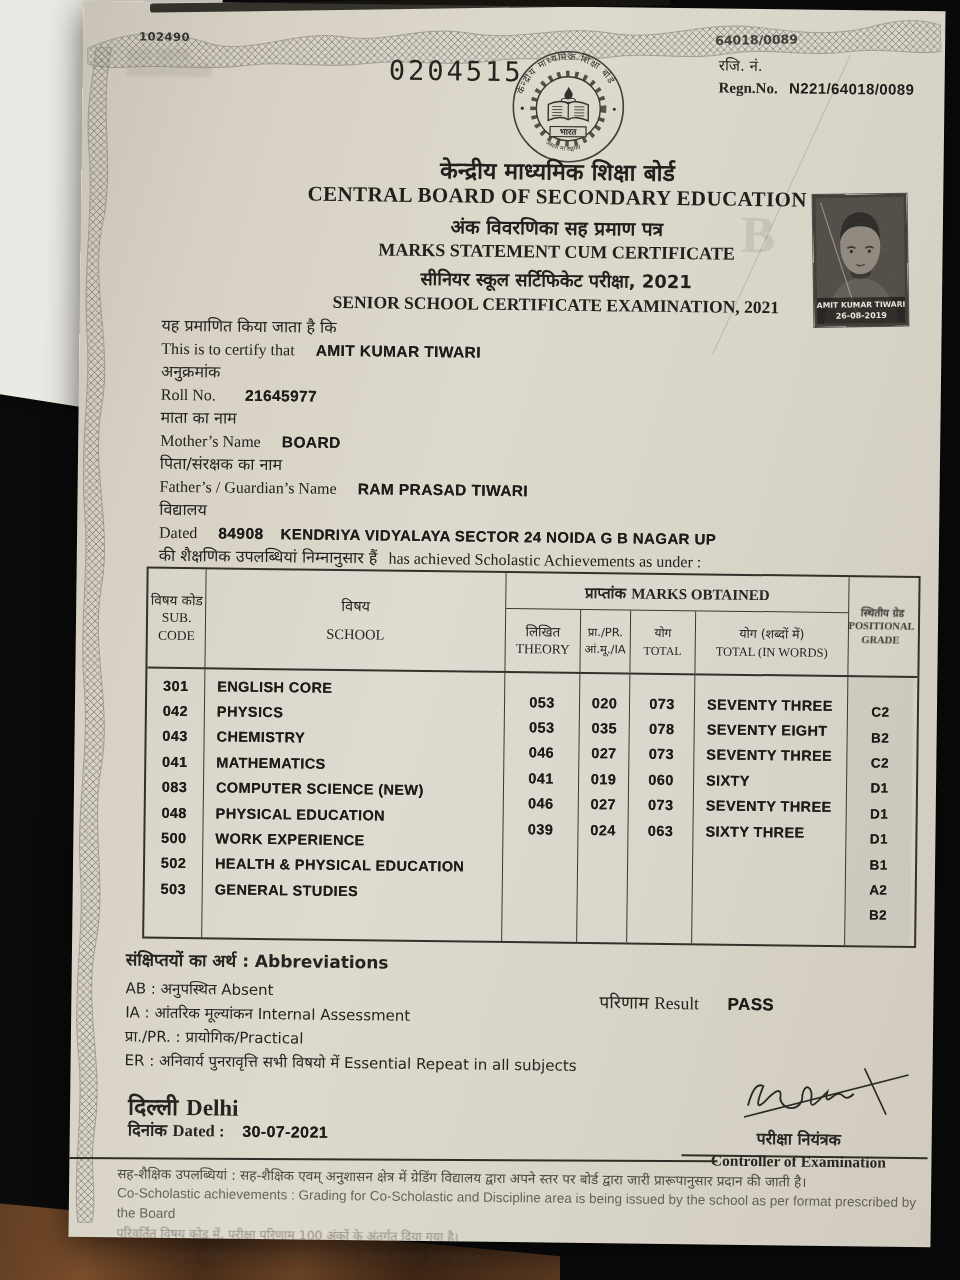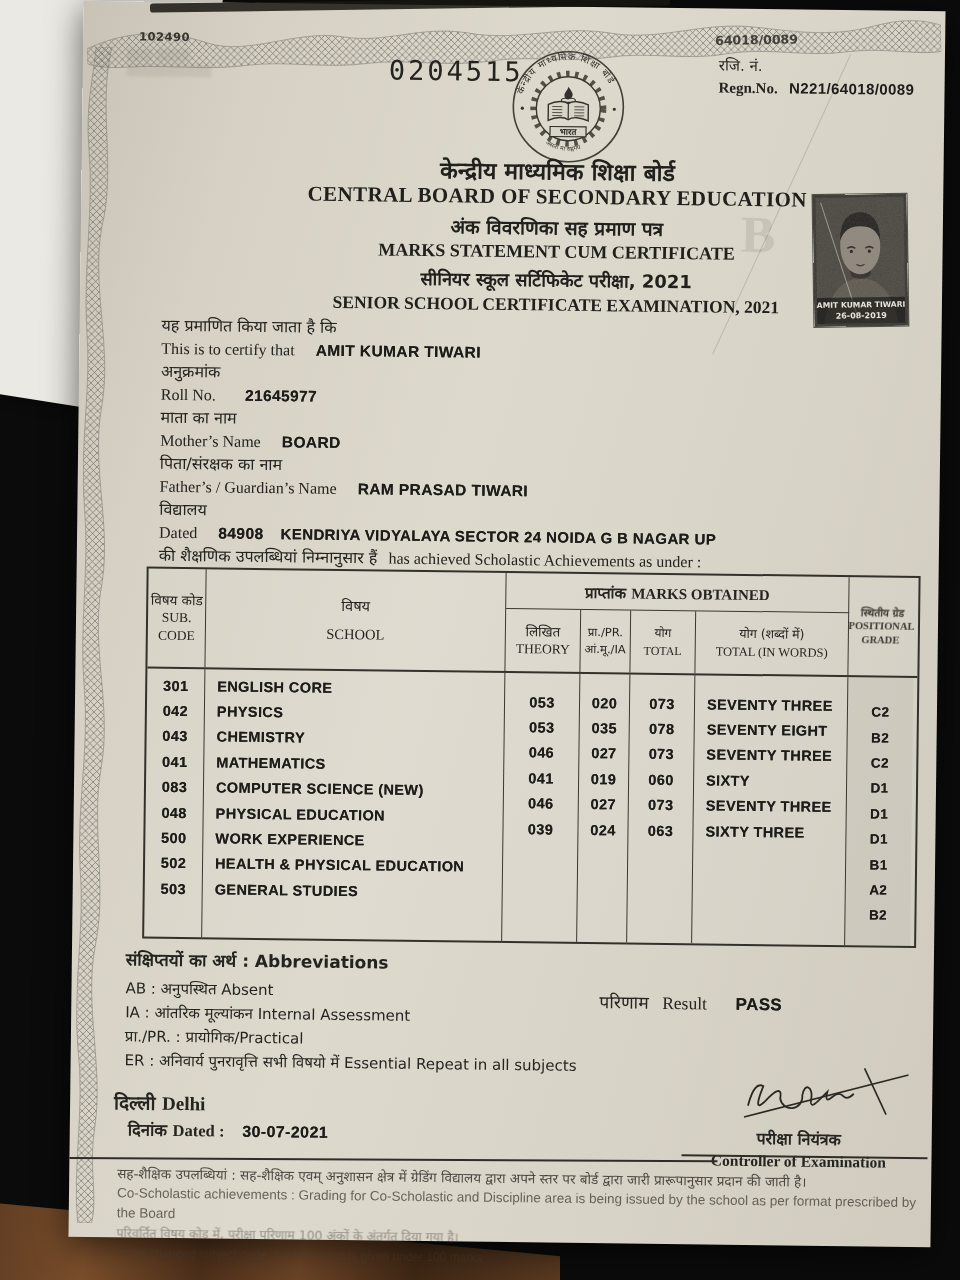--- a/index.html
+++ b/index.html
@@ -75,21 +75,21 @@
   .pad-marks{padding-top:16px;}
   .pad-grade{padding-top:22px;}
   .grade-line{font-size:13.5px;}
   
   .abbr{left:54px;top:946px;width:520px;color:#24231f;}
   .abbr .title{font-size:17px;font-weight:700;margin-bottom:6px;}
   .abbr .item{font-size:15px;line-height:24px;}
   .result{left:528px;top:982px;font-size:17.5px;}
   .result .pass{margin-left:23px;font-size:17px;}
   
-  .place{left:44px;top:1088px;font-size:19px;font-weight:700;}
+  .place{left:58px;top:1088px;font-size:23px;font-weight:700;}
   .dated{left:58px;top:1116px;font-size:16.5px;font-weight:600;}
   .dated .val{margin-left:12px;font-size:16px;}
   .sig{left:666px;top:1052px;width:190px;height:62px;}
   .controller{left:600px;top:1118px;width:258px;text-align:center;}
   .controller .c1{font-size:16px;font-weight:600;}
   .controller .c2{font-size:15.5px;font-weight:700;font-family:"Liberation Serif",serif;
     white-space:nowrap;margin-top:3px;}
   .ruleA{left:0px;top:1154px;width:648px;height:2px;background:#2f2d27;transform:rotate(-.4deg);}
   .ruleB{left:612px;top:1146px;width:246px;height:2px;background:#2f2d27;}
   .cos{left:48px;top:1162px;width:812px;line-height:20px;}
@@ -340,21 +340,21 @@
     <div class="abs abbr">
       <div class="title hi">संक्षिप्तयों का अर्थ : Abbreviations</div>
       <div class="item hi">AB : अनुपस्थित Absent</div>
       <div class="item hi">IA : आंतरिक मूल्यांकन Internal Assessment</div>
       <div class="item hi">प्रा./PR. : प्रायोगिक/Practical</div>
       <div class="item hi">ER : अनिवार्य पुनरावृत्ति सभी विषयो में Essential Repeat in all subjects</div>
     </div>
 
     <div class="abs result">
       <span class="hi">परिणाम</span>
-      <span class="ser" style="margin-left:8px;text-align:right;">Result</span>
+      <span class="ser" style="margin-left:0;text-align:right;">Result</span>
       <span class="dm pass fuzz">PASS</span>
     </div>
 
     <div class="abs place">
       <span class="hi">दिल्ली</span>
       <span class="ser">Delhi</span>
     </div>
     <div class="abs dated">
       <span class="hi">दिनांक</span>
       <span class="ser">Dated :</span>

